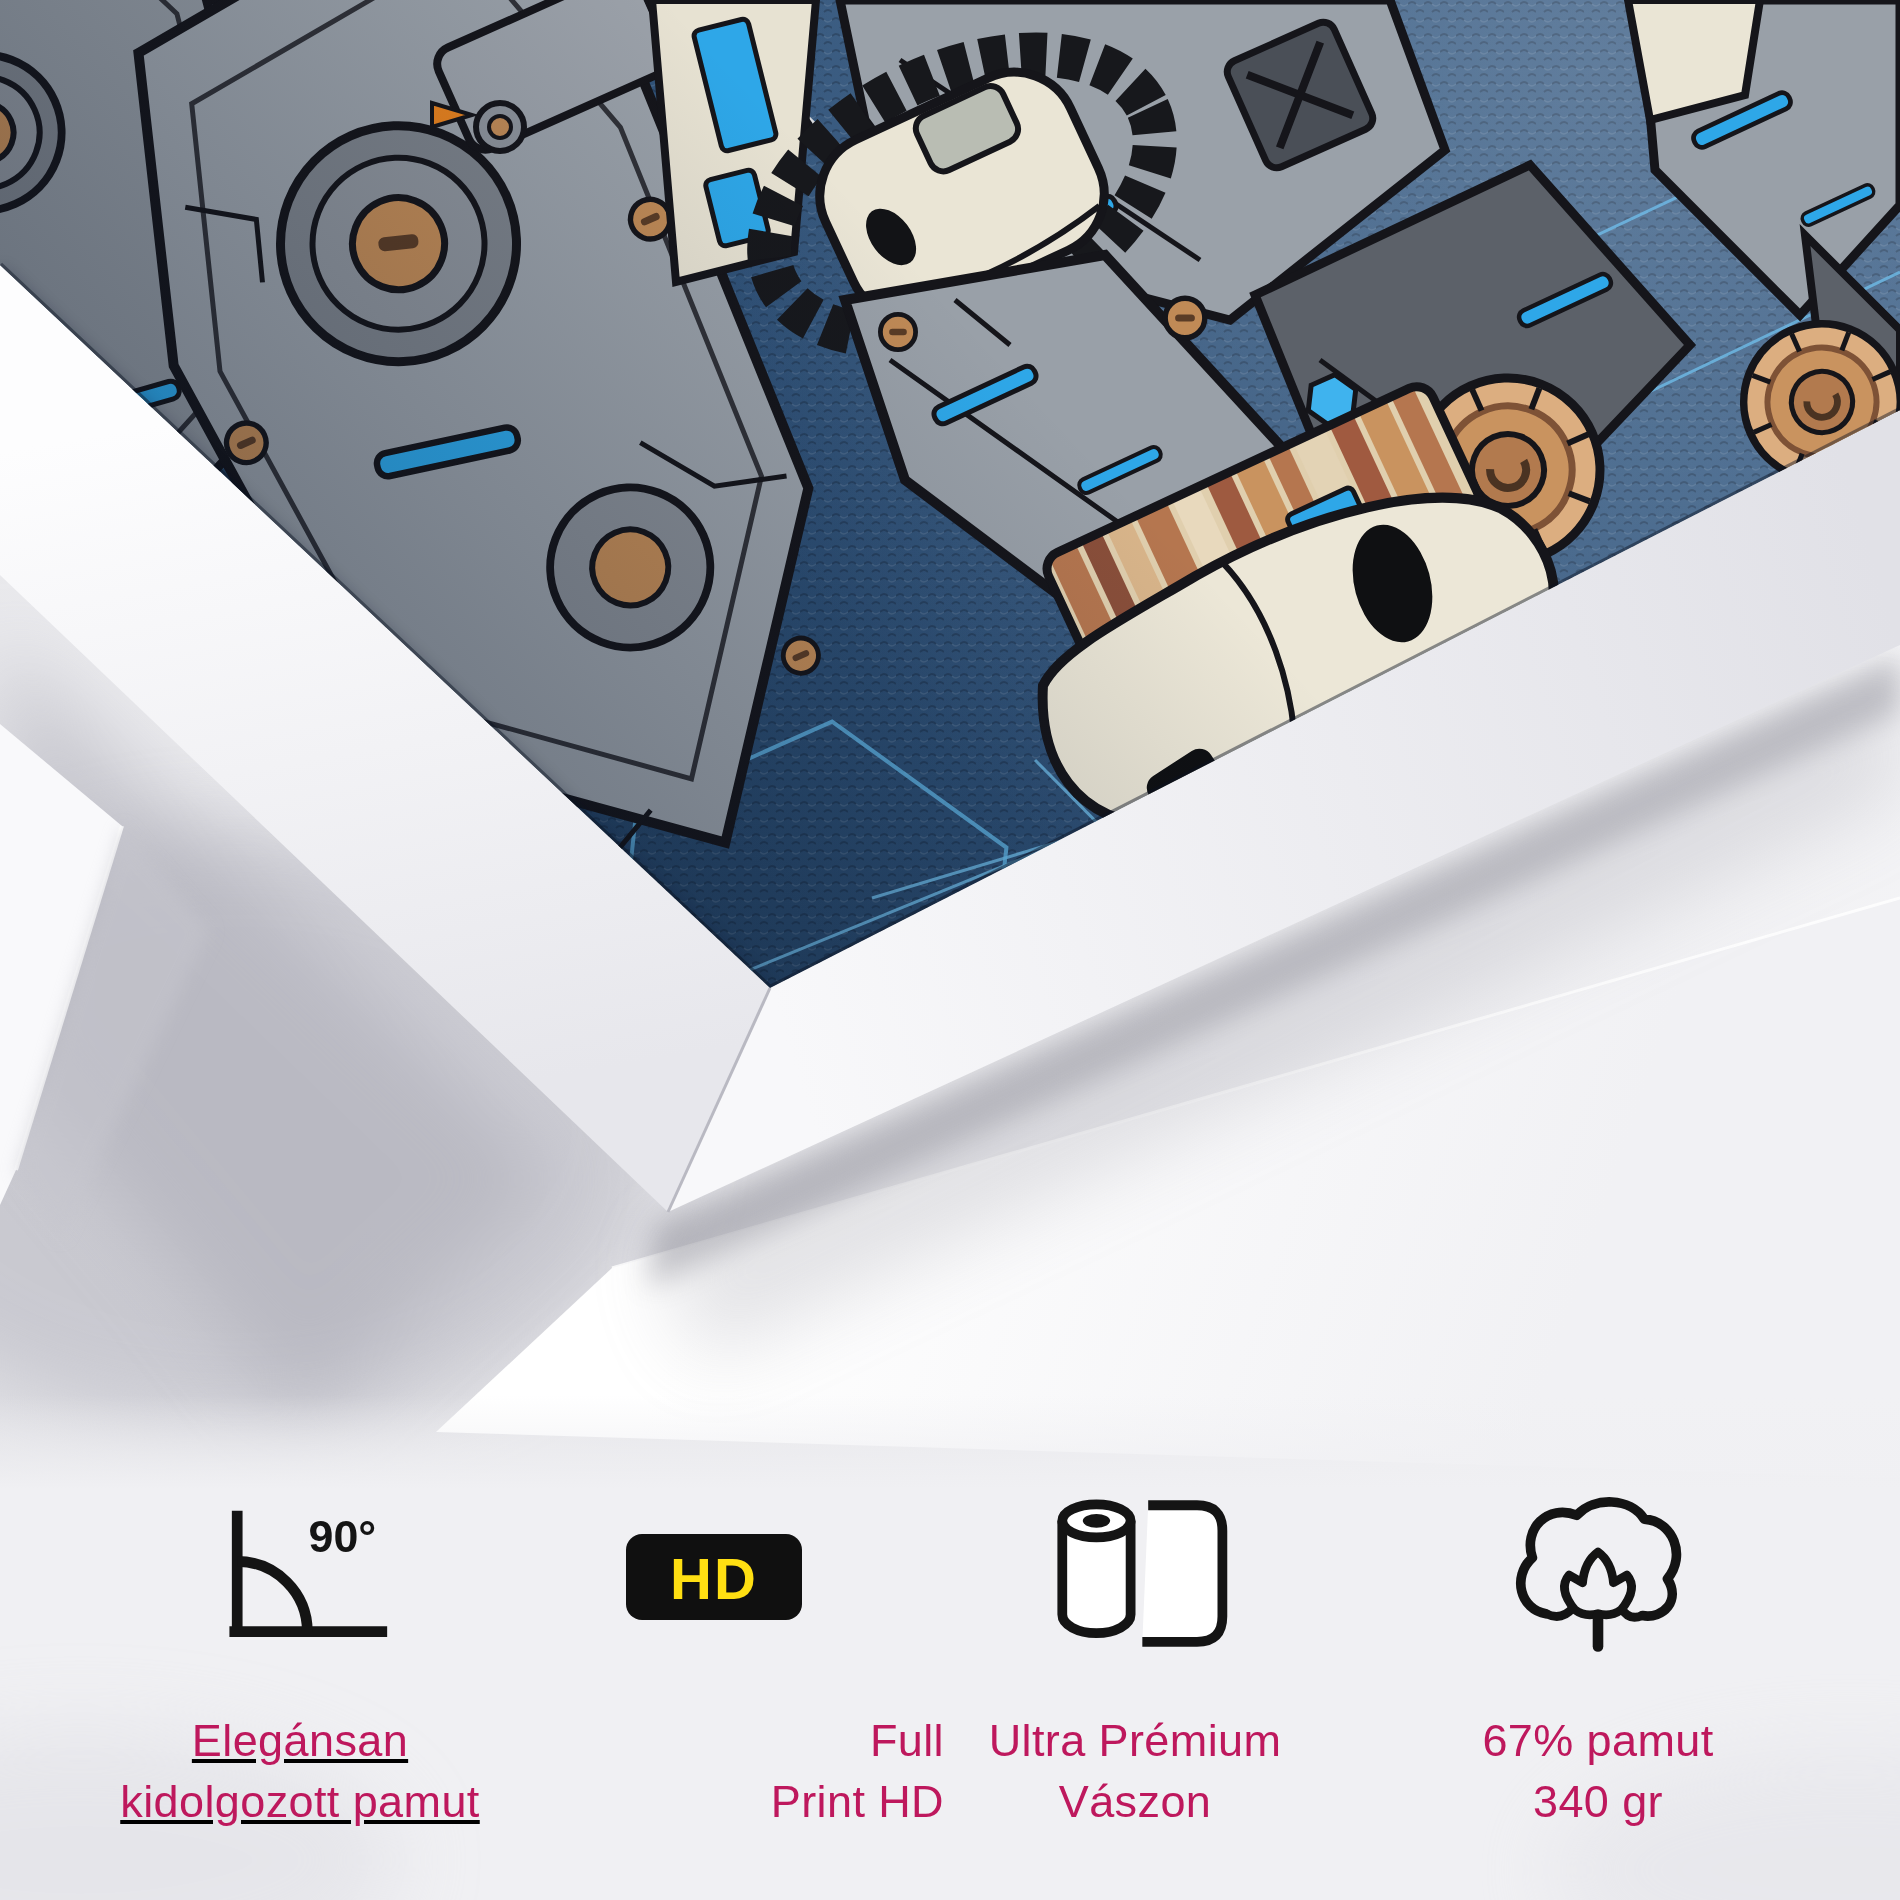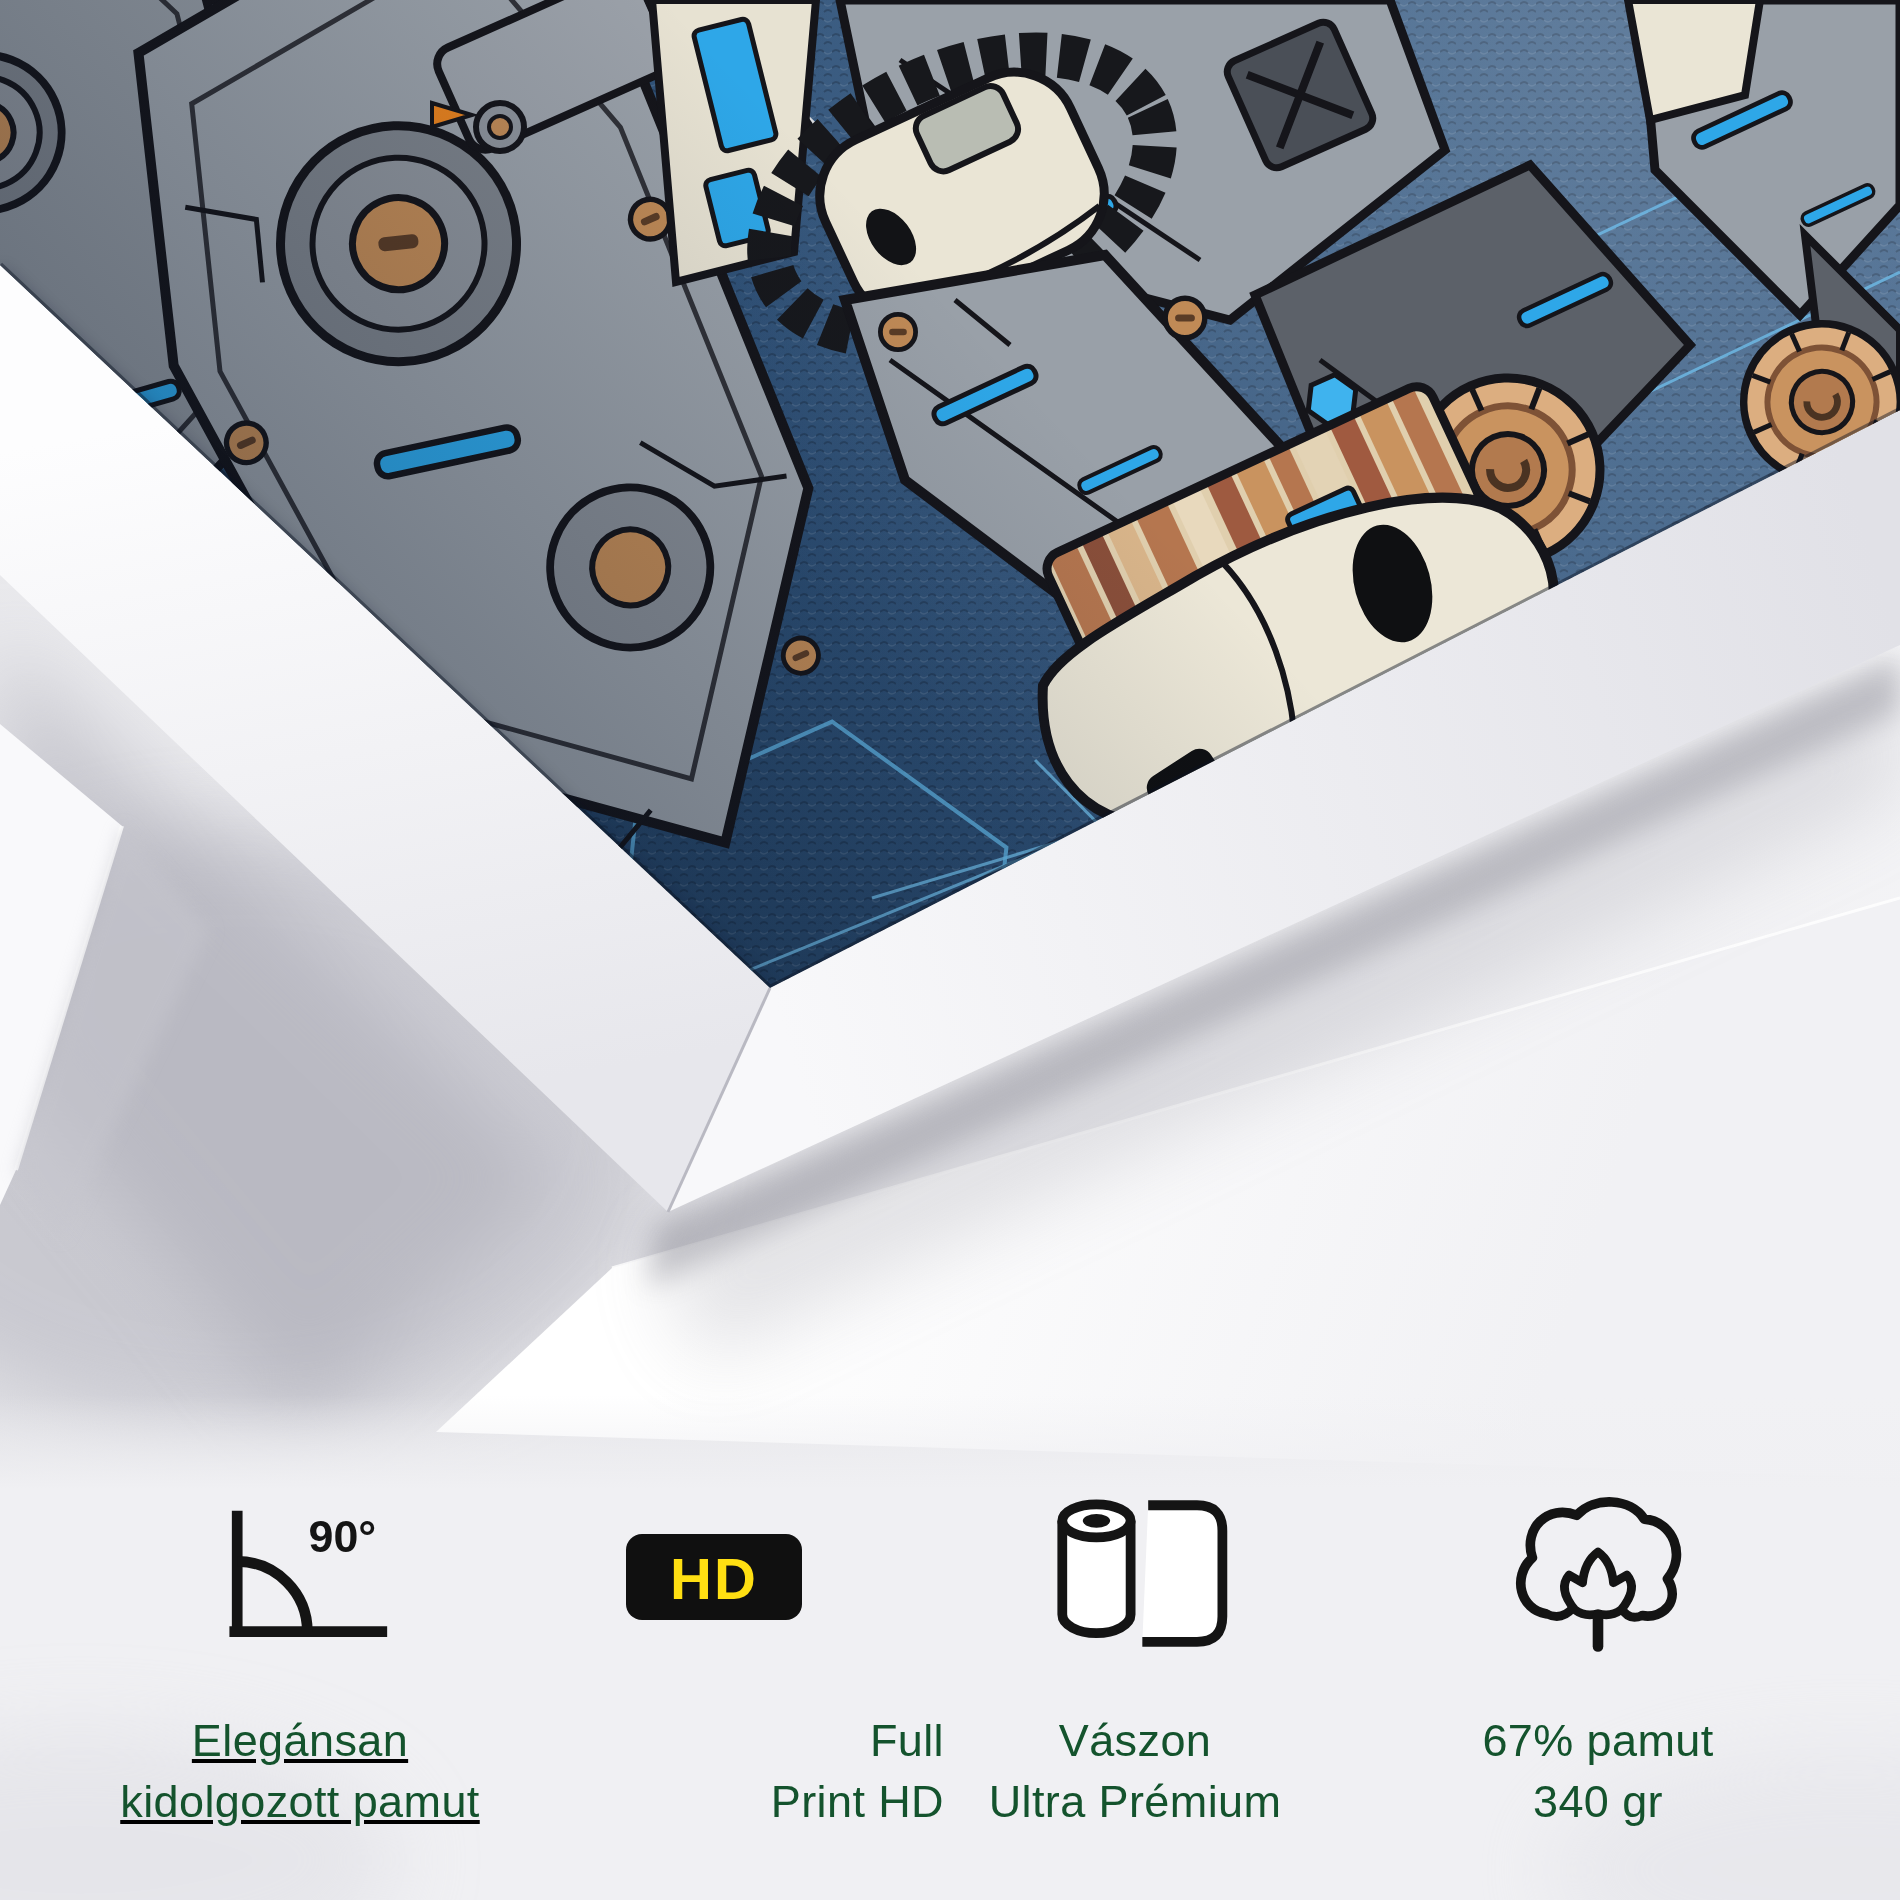--- a/index.html
+++ b/index.html
@@ -1,21 +1,21 @@
 <!DOCTYPE html>
 <html><head>
 <meta charset="utf-8">
 <style>
   html,body{margin:0;padding:0;background:#f0f0f3;}
   .stage{position:relative;width:1900px;height:1900px;overflow:hidden;
          font-family:"Liberation Sans",sans-serif;background:#f0f0f3;}
   .scene{position:absolute;left:0;top:0;width:1900px;height:1900px;display:block;}
   .feature{position:absolute;top:1468px;width:460px;text-align:center;}
   .icon-box{height:218px;display:flex;align-items:center;justify-content:center;}
-  .caption{margin-top:24px;font-size:45px;line-height:61px;color:#14532d;
+  .caption{margin-top:24px;font-size:45px;line-height:61px;color:#be185d;
            letter-spacing:.4px;font-weight:400;}
   .f1{left:70px;text-decoration:underline;} .f2{left:484px;text-align:right;} .f3{left:905px;} .f4{left:1368px;}
   svg text{font-family:"Liberation Sans",sans-serif;}
 </style>
 </head>
 <body>
 
 <div class="stage">
 
 <svg class="scene" viewBox="0 0 1900 1900">
@@ -344,22 +344,22 @@
     <svg width="205" height="172" viewBox="0 0 210 175">
       <g stroke="#141414" stroke-width="10" fill="#ffffff" stroke-linejoin="round">
         <path d="M118 14 H168 Q194 14 194 40 V128 Q194 154 168 154 H112"></path>
         <path d="M30 30 V126 A35 19 0 0 0 100 126 V30"></path>
         <ellipse cx="65" cy="30" rx="35" ry="17"></ellipse>
       </g>
       <ellipse cx="65" cy="30" rx="14" ry="7" fill="#141414"></ellipse>
     </svg>
   </div>
   <div class="caption">
+    <div>Ultra Prémium</div>
     <div>Vászon</div>
-    <div>Ultra Prémium</div>
   </div>
 </div>
 
 <div class="feature f4">
   <div class="icon-box">
     <svg width="196" height="162" viewBox="0 0 200 168">
       <g stroke="#141414" fill="none" stroke-linecap="round" stroke-linejoin="round">
         <path stroke-width="10" d="M46 122 C20 118 10 84 32 64 C22 34 48 8 78 20 C96 0 134 2 148 24 C178 26 192 62 172 86 C186 108 168 128 146 124"></path>
         <path stroke-width="9" d="M46 122 Q62 130 74 116 M146 124 Q132 130 124 116"></path>
         <path stroke-width="9" fill="#f0f0f3" d="M76 118 Q58 96 70 82 L84 90 Q86 68 100 58 Q114 68 116 90 L130 82 Q142 96 124 118 Q113 126 100 122 Q87 126 76 118 Z"></path>

